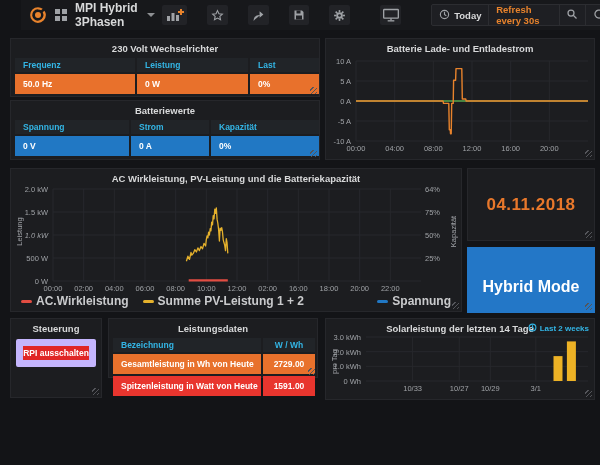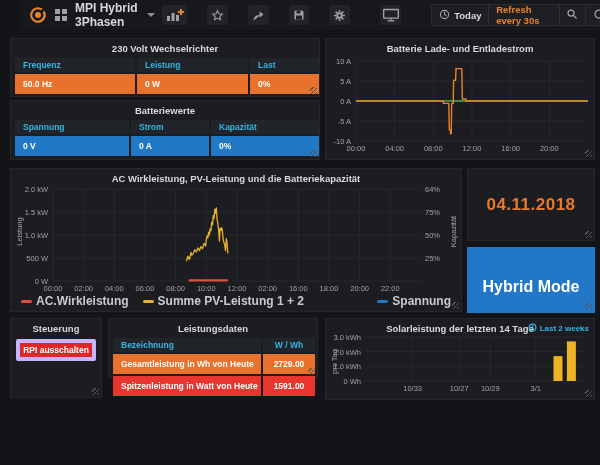--- a/index.html
+++ b/index.html
@@ -46,21 +46,21 @@
   .legend{position:absolute;left:0;right:0;bottom:3px;display:flex;align-items:center;padding:0 10px;gap:14px;}
   .li{display:flex;align-items:center;gap:4px;font-size:12px;font-weight:bold;color:#c9cacc;cursor:pointer;}
   .li .sw{display:inline-block;width:11px;height:3px;border-radius:2px;}
   .panel-link{position:absolute;right:5px;top:4px;display:flex;align-items:center;gap:3px;
               color:#33b5e5;font-size:8px;font-weight:bold;cursor:pointer;}
 
   
   .date-text{position:absolute;left:0;right:0;top:26px;text-align:center;font-size:17px;font-weight:bold;color:#e8782b;letter-spacing:0.5px;}
   .mode-panel{background:#2377c7;border:1px solid #2377c7;}
   .mode-text{position:absolute;left:0;right:0;top:30px;text-align:center;font-size:16px;font-weight:bold;color:#fff;}
-  .red-btn{margin:4px 5px 0 5px;height:14px;line-height:14px;background:#e02626;border:4px solid #c4b5fd;border-radius:2px;
+  .red-btn{margin:4px 5px 0 5px;height:14px;line-height:14px;background:#e02626;border:7px solid #c4b5fd;border-radius:2px;
            color:#fff;font-size:8.5px;font-weight:bold;text-align:center;cursor:pointer;}
 </style>
 </head>
 <body>
 
 <div id="app">
 
   <div class="navbar">
     <div class="logo">
       <svg width="18" height="18" viewBox="0 0 24 24">
@@ -252,21 +252,21 @@
           <line x1="0" y1="0" x2="368" y2="0" stroke="#27282c"></line>
           <line x1="0" y1="23" x2="368" y2="23" stroke="#27282c"></line>
           <line x1="0" y1="46" x2="368" y2="46" stroke="#27282c"></line>
           <line x1="0" y1="69" x2="368" y2="69" stroke="#27282c"></line>
           <line x1="0" y1="92" x2="368" y2="92" stroke="#27282c"></line>
           <polyline points="135.7,91.4 174.8,91.4" fill="none" stroke="#e24d42" stroke-width="2.2" stroke-linejoin="round"></polyline>
           <polyline points="133.4,72.2 134.9,67.2 136.5,70.4 138.0,63.5 138.8,66.2 140.3,64.4 141.8,60.7 143.4,63.0 144.9,58.9 146.4,61.6 148.0,57.5 149.5,59.8 151.0,54.3 152.6,57.0 153.3,50.6 154.1,46.9 154.9,48.8 155.6,43.2 156.4,46.0 157.2,39.6 157.9,41.9 158.7,33.1 159.5,35.9 160.2,26.7 161.0,29.9 161.8,20.2 162.5,24.4 163.3,18.9 164.1,30.4 164.8,34.0 165.6,40.5 166.4,52.0 167.1,39.1 167.9,41.4 168.7,38.6 169.4,42.3 170.2,50.6 171.0,53.8 171.7,56.1 172.5,61.6 173.3,49.7 174.0,53.4 174.8,64.4" fill="none" stroke="#e5b12c" stroke-width="1.3" stroke-linejoin="round"></polyline>
         </svg>
         <div class="tick" style="left: 0px; top: 2px; width: 37px; text-align: right;">2.0 kW</div>
         <div class="tick" style="left: 0px; top: 25px; width: 37px; text-align: right;">1.5 kW</div>
-        <div class="tick" style="left: 0px; top: 48px; width: 37px; text-align: right;">1.0 kW</div>
+        <div class="tick" style="left: 0px; top: 48px; width: 37px; text-align: right; font-style: italic;">1.0 kW</div>
         <div class="tick" style="left: 0px; top: 71px; width: 37px; text-align: right;">500 W</div>
         <div class="tick" style="left: 0px; top: 94px; width: 37px; text-align: right;">0 W</div>
         <div class="tick" style="left: 414px; top: 2px; width: 24px;">64%</div>
         <div class="tick" style="left: 414px; top: 25px; width: 24px;">75%</div>
         <div class="tick" style="left: 414px; top: 48px; width: 24px;">50%</div>
         <div class="tick" style="left: 414px; top: 71px; width: 24px;">25%</div>
         <div class="tick" style="left: 27px; top: 101px; width: 30px; text-align: center;">00:00</div>
         <div class="tick" style="left: 57.6667px; top: 101px; width: 30px; text-align: center;">02:00</div>
         <div class="tick" style="left: 88.3333px; top: 101px; width: 30px; text-align: center;">04:00</div>
         <div class="tick" style="left: 119px; top: 101px; width: 30px; text-align: center;">06:00</div>

